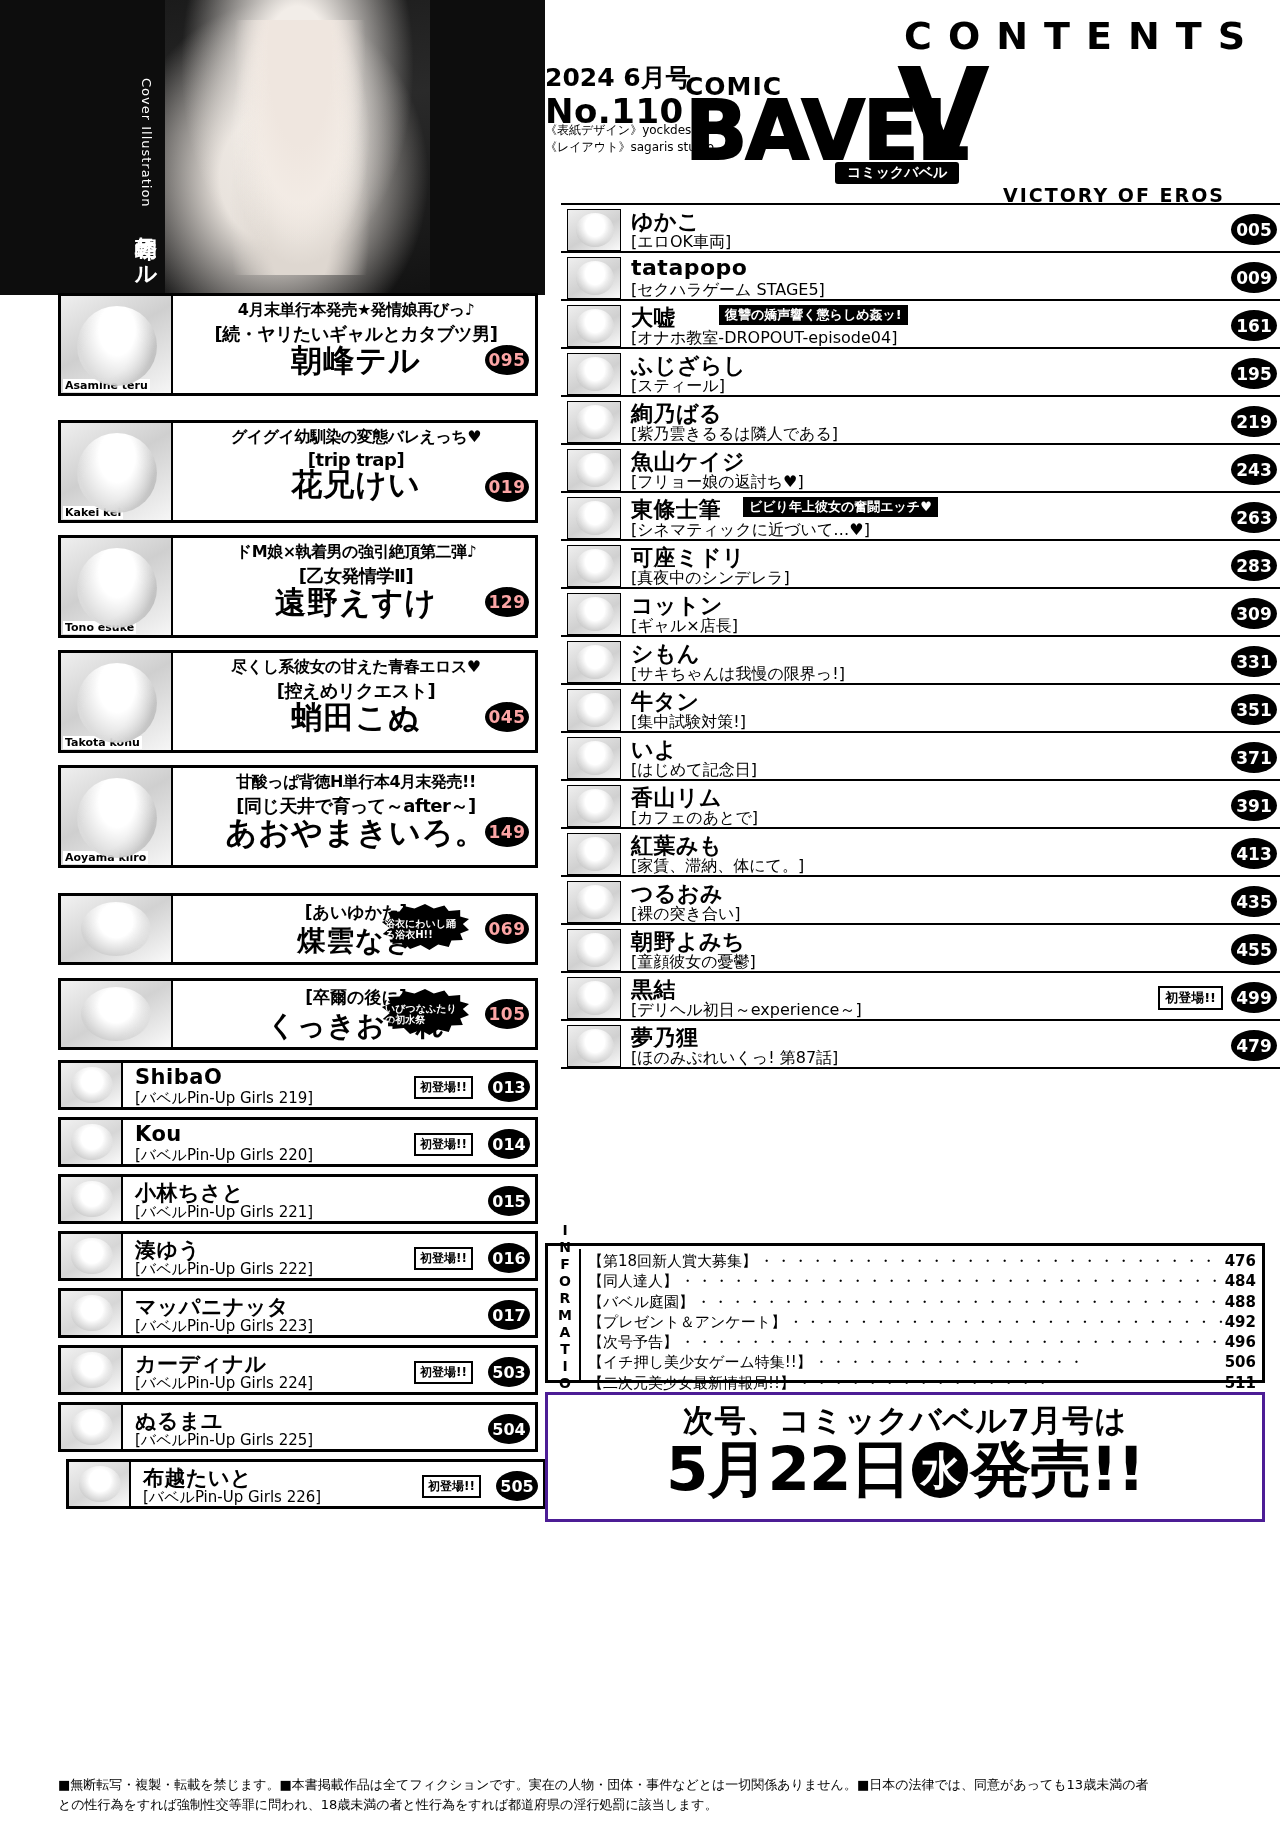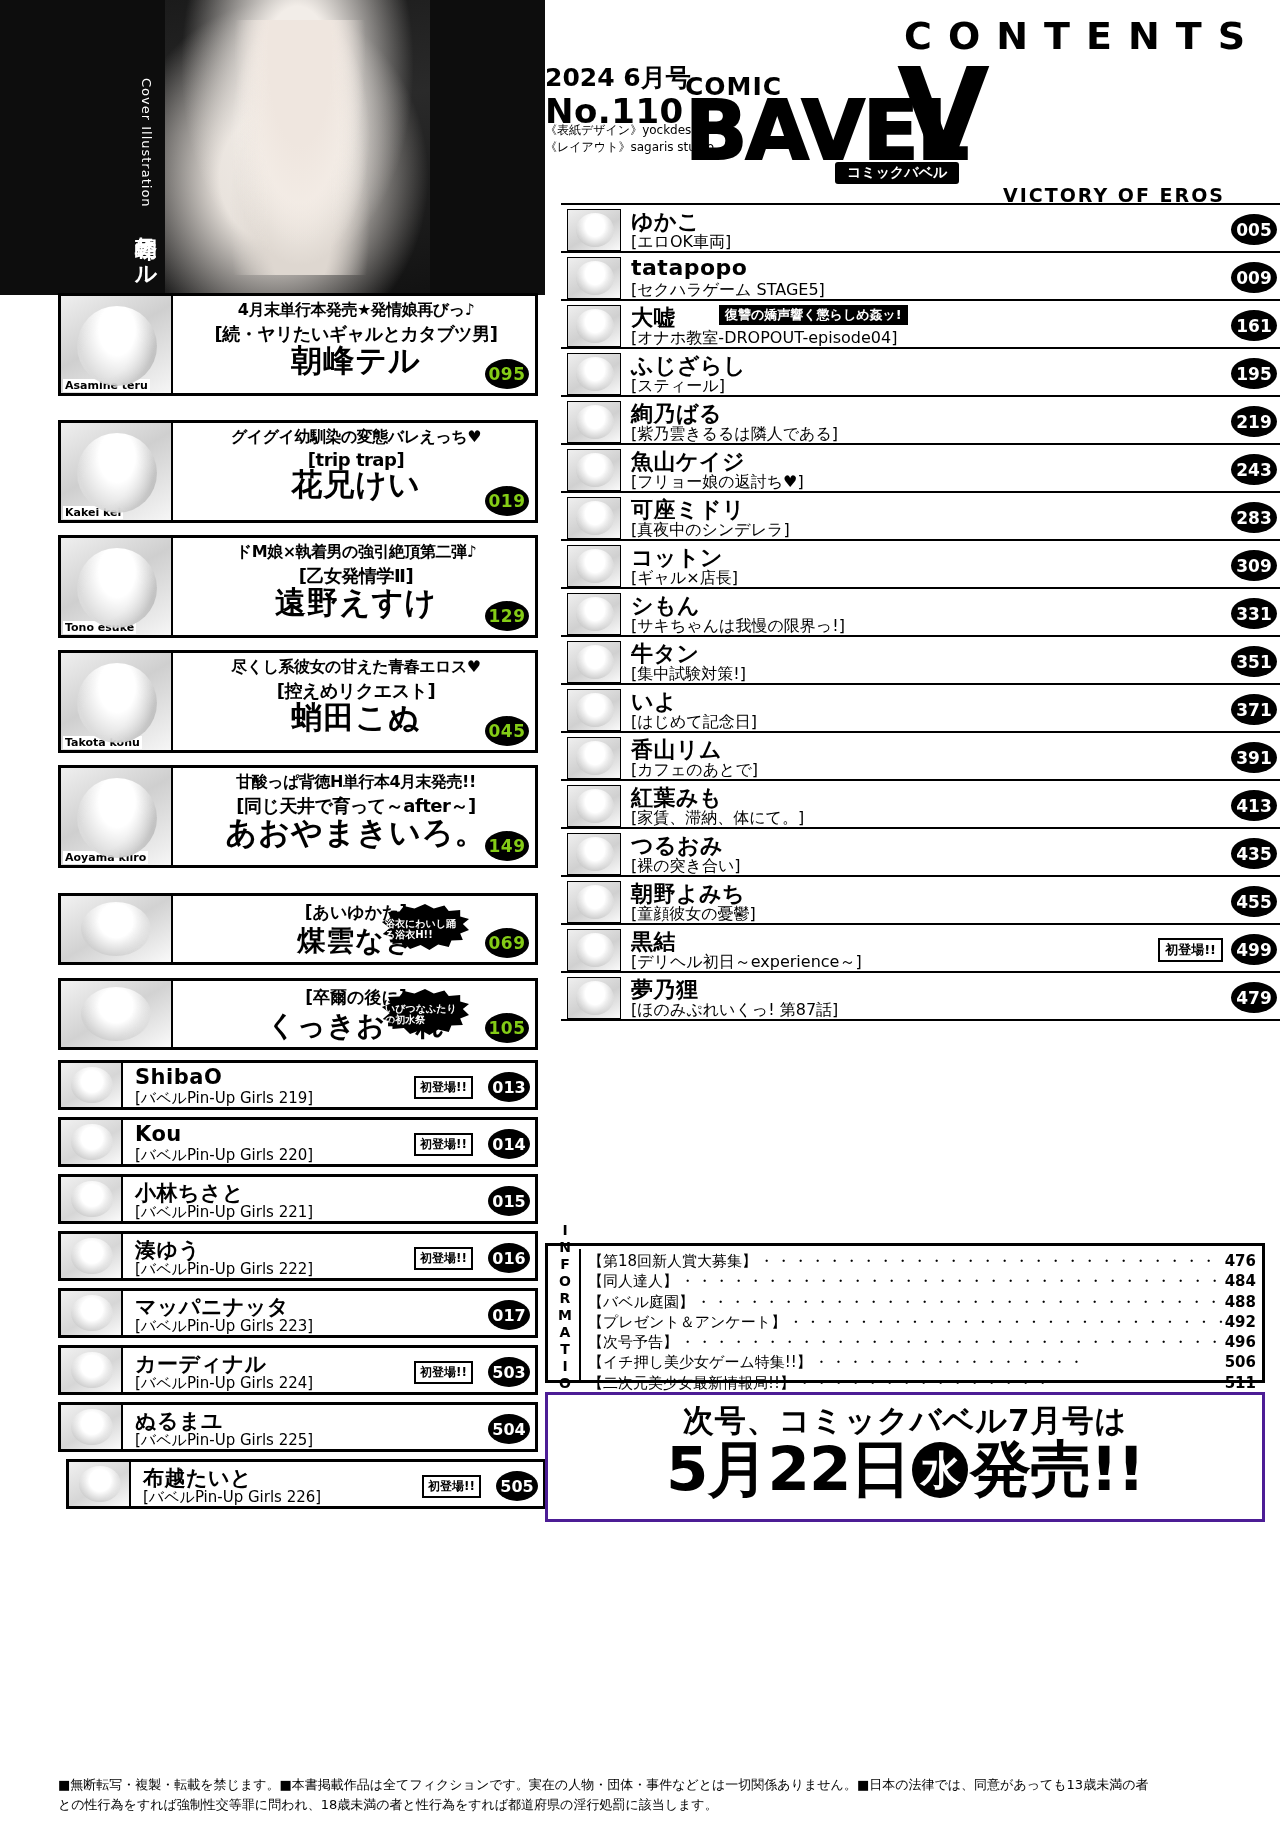--- a/index.html
+++ b/index.html
@@ -60,23 +60,23 @@
   }
   .feat .romaji {
     position:absolute; left:2px; bottom:1px; font-size:11px; font-weight:bold;
     background:#fff; padding:0 2px;
   }
   .feat .txt { position:absolute; left:116px; right:0; top:0; bottom:0; text-align:center; }
   .feat .tag { font-size:16px; font-weight:bold; margin-top:4px; letter-spacing:-0.5px; }
   .feat .title { font-size:18px; font-weight:bold; margin-top:1px; letter-spacing:-0.5px;}
   .feat .author { font-size:31px; font-weight:bold; line-height:1.05; margin-top:-2px; letter-spacing:1px;}
   .pagecircle {
-    position:absolute; right:6px; bottom:4px;
+    position:absolute; right:6px; bottom:18px;
     width:44px; height:30px; border-radius:50%;
-    background:#000; color:#84cc16; font-size:17px; font-weight:bold;
+    background:#000; color:#fca5a5; font-size:17px; font-weight:bold;
     display:flex; align-items:center; justify-content:center; letter-spacing:0.5px;
   }
 
   
   .med {
     position:absolute; left:58px; width:480px; height:72px;
     border:3px solid #000; background:#fff; overflow:hidden;
   }
   .med .thumb{
     position:absolute; left:0; top:0; width:112px; height:66px;
@@ -450,20 +450,27 @@
         <div class="pnum">219</div>
       </div>
 
       <div class="toc-row">
         <div class="thumb"></div>
         <div class="name">魚山ケイジ</div>
         <div class="sub">[フリョー娘の返討ち♥]</div>
         <div class="pnum">243</div>
       </div>
 
+      <div class="toc-row">
+        <div class="thumb"></div>
+        <div class="name">東條士筆</div>
+        <div class="banner" style="left:182px;">ビビり年上彼女の奮闘エッチ♥</div>
+        <div class="sub">[シネマティックに近づいて…♥]</div>
+        <div class="pnum">263</div>
+      </div>
 
       <div class="toc-row">
         <div class="thumb"></div>
         <div class="name">可座ミドリ</div>
         <div class="sub">[真夜中のシンデレラ]</div>
         <div class="pnum">283</div>
       </div>
 
       <div class="toc-row">
         <div class="thumb"></div>

